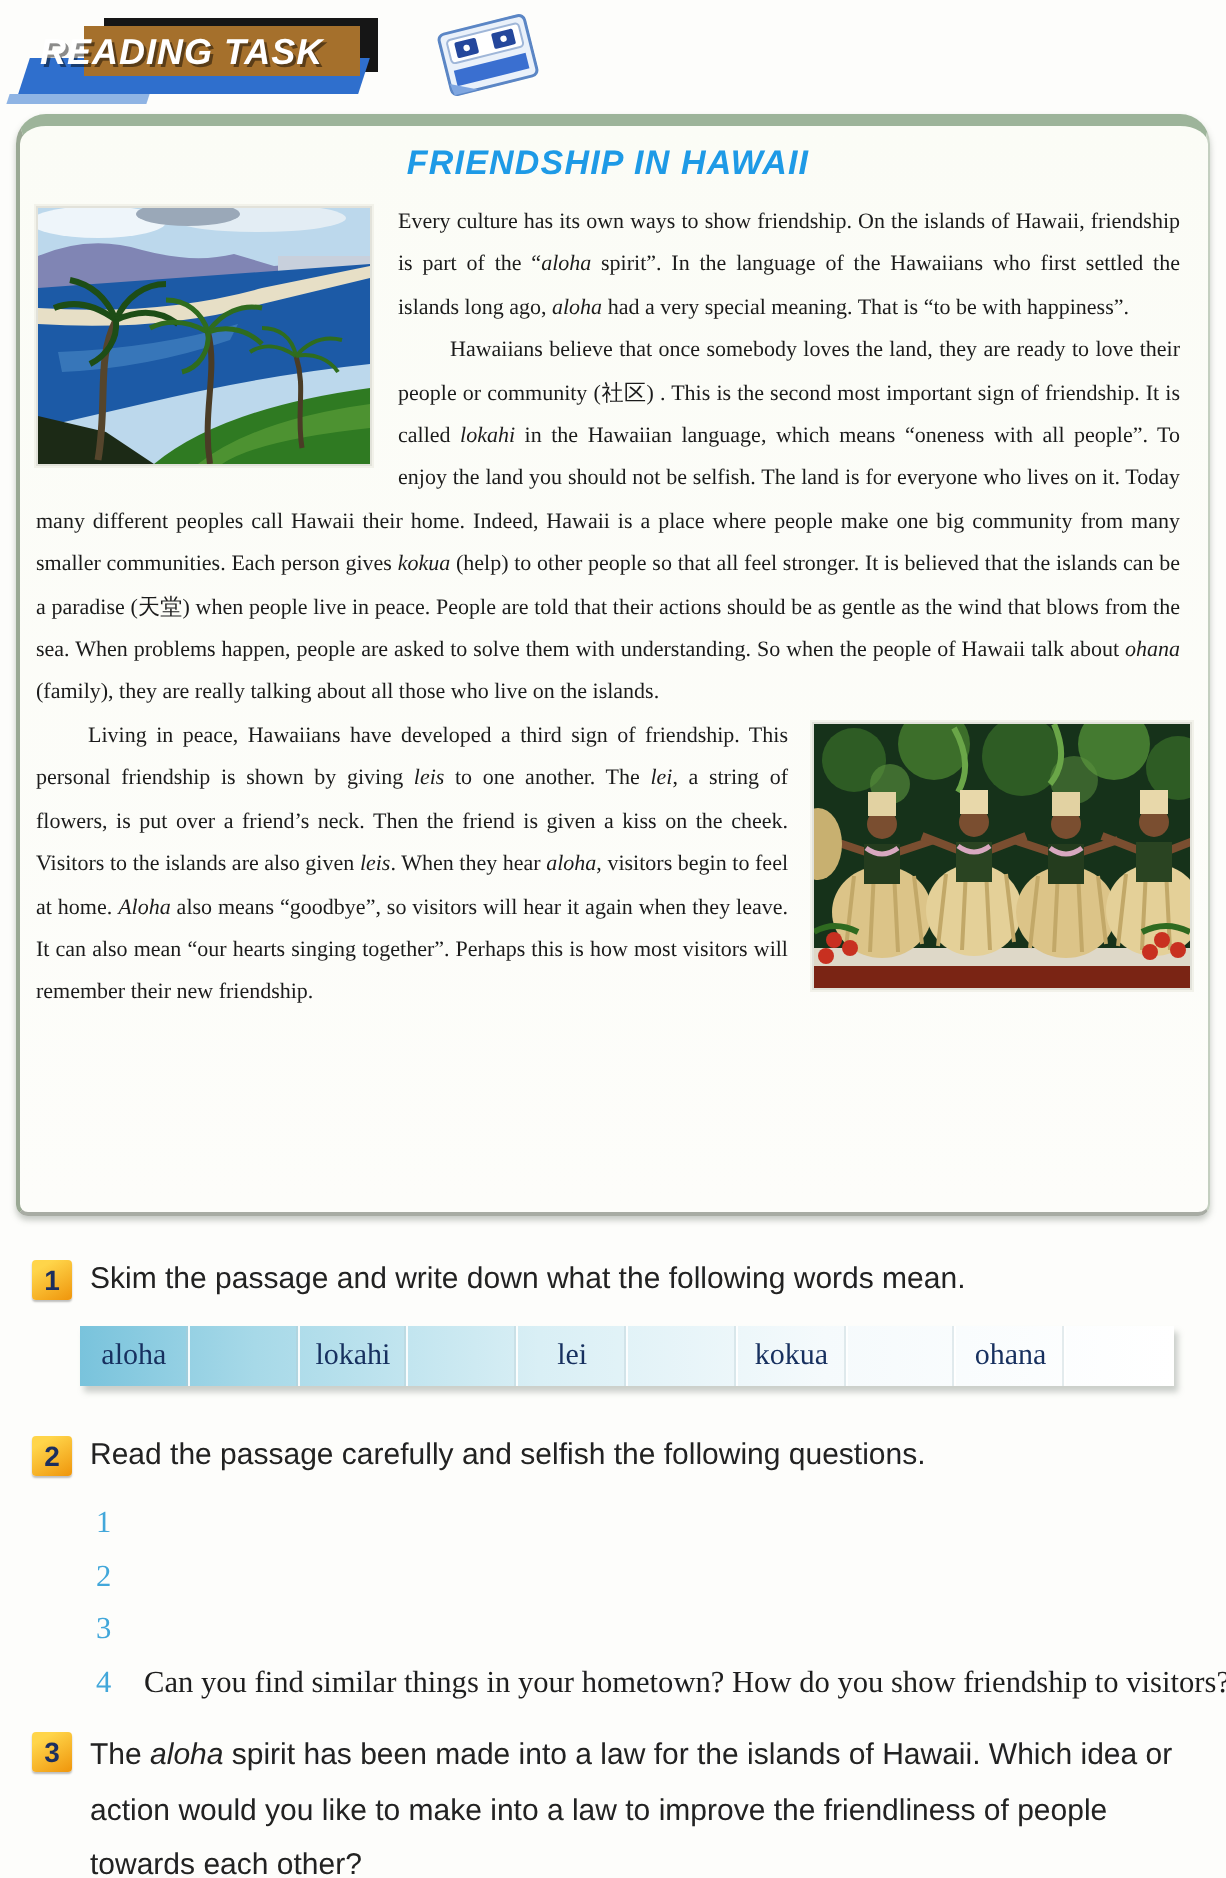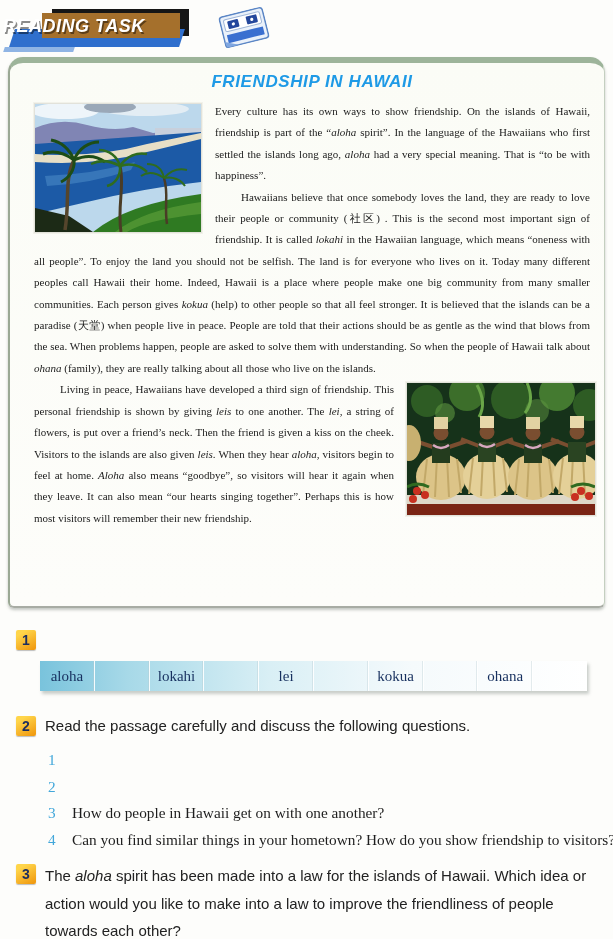--- a/index.html
+++ b/index.html
@@ -7,33 +7,33 @@
     width:613px;height:939px;overflow:hidden;position:relative;
     background:#fdfdfb;
     font-family:"Liberation Sans",sans-serif;
   }
   
   .logo-area{position:relative;height:57px;}
   .logo-black{position:absolute;left:52px;top:9px;width:137px;height:27px;background:#161616;}
   .logo-blue{position:absolute;left:12px;top:29px;width:170px;height:18px;background:#2f6fcd;transform:skewX(-18deg);}
   .logo-blue2{position:absolute;left:4px;top:47px;width:70px;height:5px;background:#8fb4e4;transform:skewX(-18deg);}
   .logo-brown{position:absolute;left:42px;top:13px;width:138px;height:25px;background:#a5702c;}
-  .logo-text{position:absolute;left:3px;top:16px;z-index:4;
+  .logo-text{position:absolute;left:20px;top:16px;z-index:4;
     font-style:italic;font-weight:800;font-size:18px;letter-spacing:.5px;color:#fff;
     text-shadow:1.5px 1.5px 0 rgba(0,0,0,.45);}
   .cassette{position:absolute;left:221px;top:11px;width:46px;height:33px;transform:rotate(-14deg);}
   
   .panel{
     margin:0 8px;height:551px;box-sizing:border-box;
     background:linear-gradient(180deg,#fbfcf6 0%,#fdfdfa 100%);
     border:1px solid #c4cfc0;border-top:6px solid #9db49a;border-left:2px solid #9aa894;
     border-bottom:2px solid #a8aca4;
     border-radius:15px 15px 6px 6px;
     box-shadow:0 2px 3px rgba(90,100,90,.35);
-    padding:0 14px 0 24px;overflow:hidden;
+    padding:0 14px 0 8px;overflow:hidden;
   }
   .article-title{
     text-align:center;margin:9px 0 9px;
     font-style:italic;font-weight:800;font-size:17px;letter-spacing:.6px;color:#1e9ae6;
   }
   .passage{font-family:Liberation Serif, serif;font-size:11px;line-height:21.4px;
     color:#1b1b1b;text-align:justify;}
   .passage p{margin:0;}
   .indent{text-indent:26px;}
   .it{font-style:italic;}
@@ -198,50 +198,50 @@
               <path d="M0,104 Q10,98 22,104" stroke="#2f6a20" stroke-width="3" fill="none"></path>
               <path d="M164,104 Q176,98 188,104" stroke="#2f6a20" stroke-width="3" fill="none"></path>
             </svg>
           </span><span>Living in peace, Hawaiians have developed a third sign of friendship. This personal friendship is shown by giving </span><span class="it">leis</span><span> to one another. The </span><span class="it">lei</span><span>, a string of flowers, is put over a friend’s neck. Then the friend is given a kiss on the cheek. Visitors to the islands are also given </span><span class="it">leis</span><span>. When they hear </span><span class="it">aloha</span><span>, visitors begin to feel at home. </span><span class="it">Aloha</span><span> also means “goodbye”, so visitors will hear it again when they leave. It can also mean “our hearts singing together”. Perhaps this is how most visitors will remember their new friendship.</span></p>
     </div>
   </div>
 
   <div class="exercise ex1">
     <div class="ex-head">
       <span class="badge">1</span>
+      <span class="instr">Skim the passage and write down what the following words mean.</span>
     </div>
     <div class="vocab-table">
       <div class="vocab-cell">aloha</div>
       <div class="vocab-cell"></div>
       <div class="vocab-cell">lokahi</div>
       <div class="vocab-cell"></div>
       <div class="vocab-cell">lei</div>
       <div class="vocab-cell"></div>
       <div class="vocab-cell">kokua</div>
       <div class="vocab-cell"></div>
       <div class="vocab-cell">ohana</div>
       <div class="vocab-cell"></div>
     </div>
   </div>
 
   <div class="exercise ex2">
     <div class="ex-head">
       <span class="badge">2</span>
-      <span class="instr">Read the passage carefully and discuss the following questions.</span>
+      <span class="instr">Read the passage carefully and selfish the following questions.</span>
     </div>
     <div class="questions">
       <div class="q-row">
         <span class="q-num">1</span>
       </div>
       <div class="q-row">
         <span class="q-num">2</span>
       </div>
       <div class="q-row">
         <span class="q-num">3</span>
-        <span class="q-text">How do people in Hawaii get on with one another?</span>
       </div>
       <div class="q-row">
         <span class="q-num">4</span>
         <span class="q-text">Can you find similar things in your hometown? How do you show friendship to visitors?</span>
       </div>
     </div>
   </div>
 
   <div class="exercise ex3">
     <div class="ex-head">

